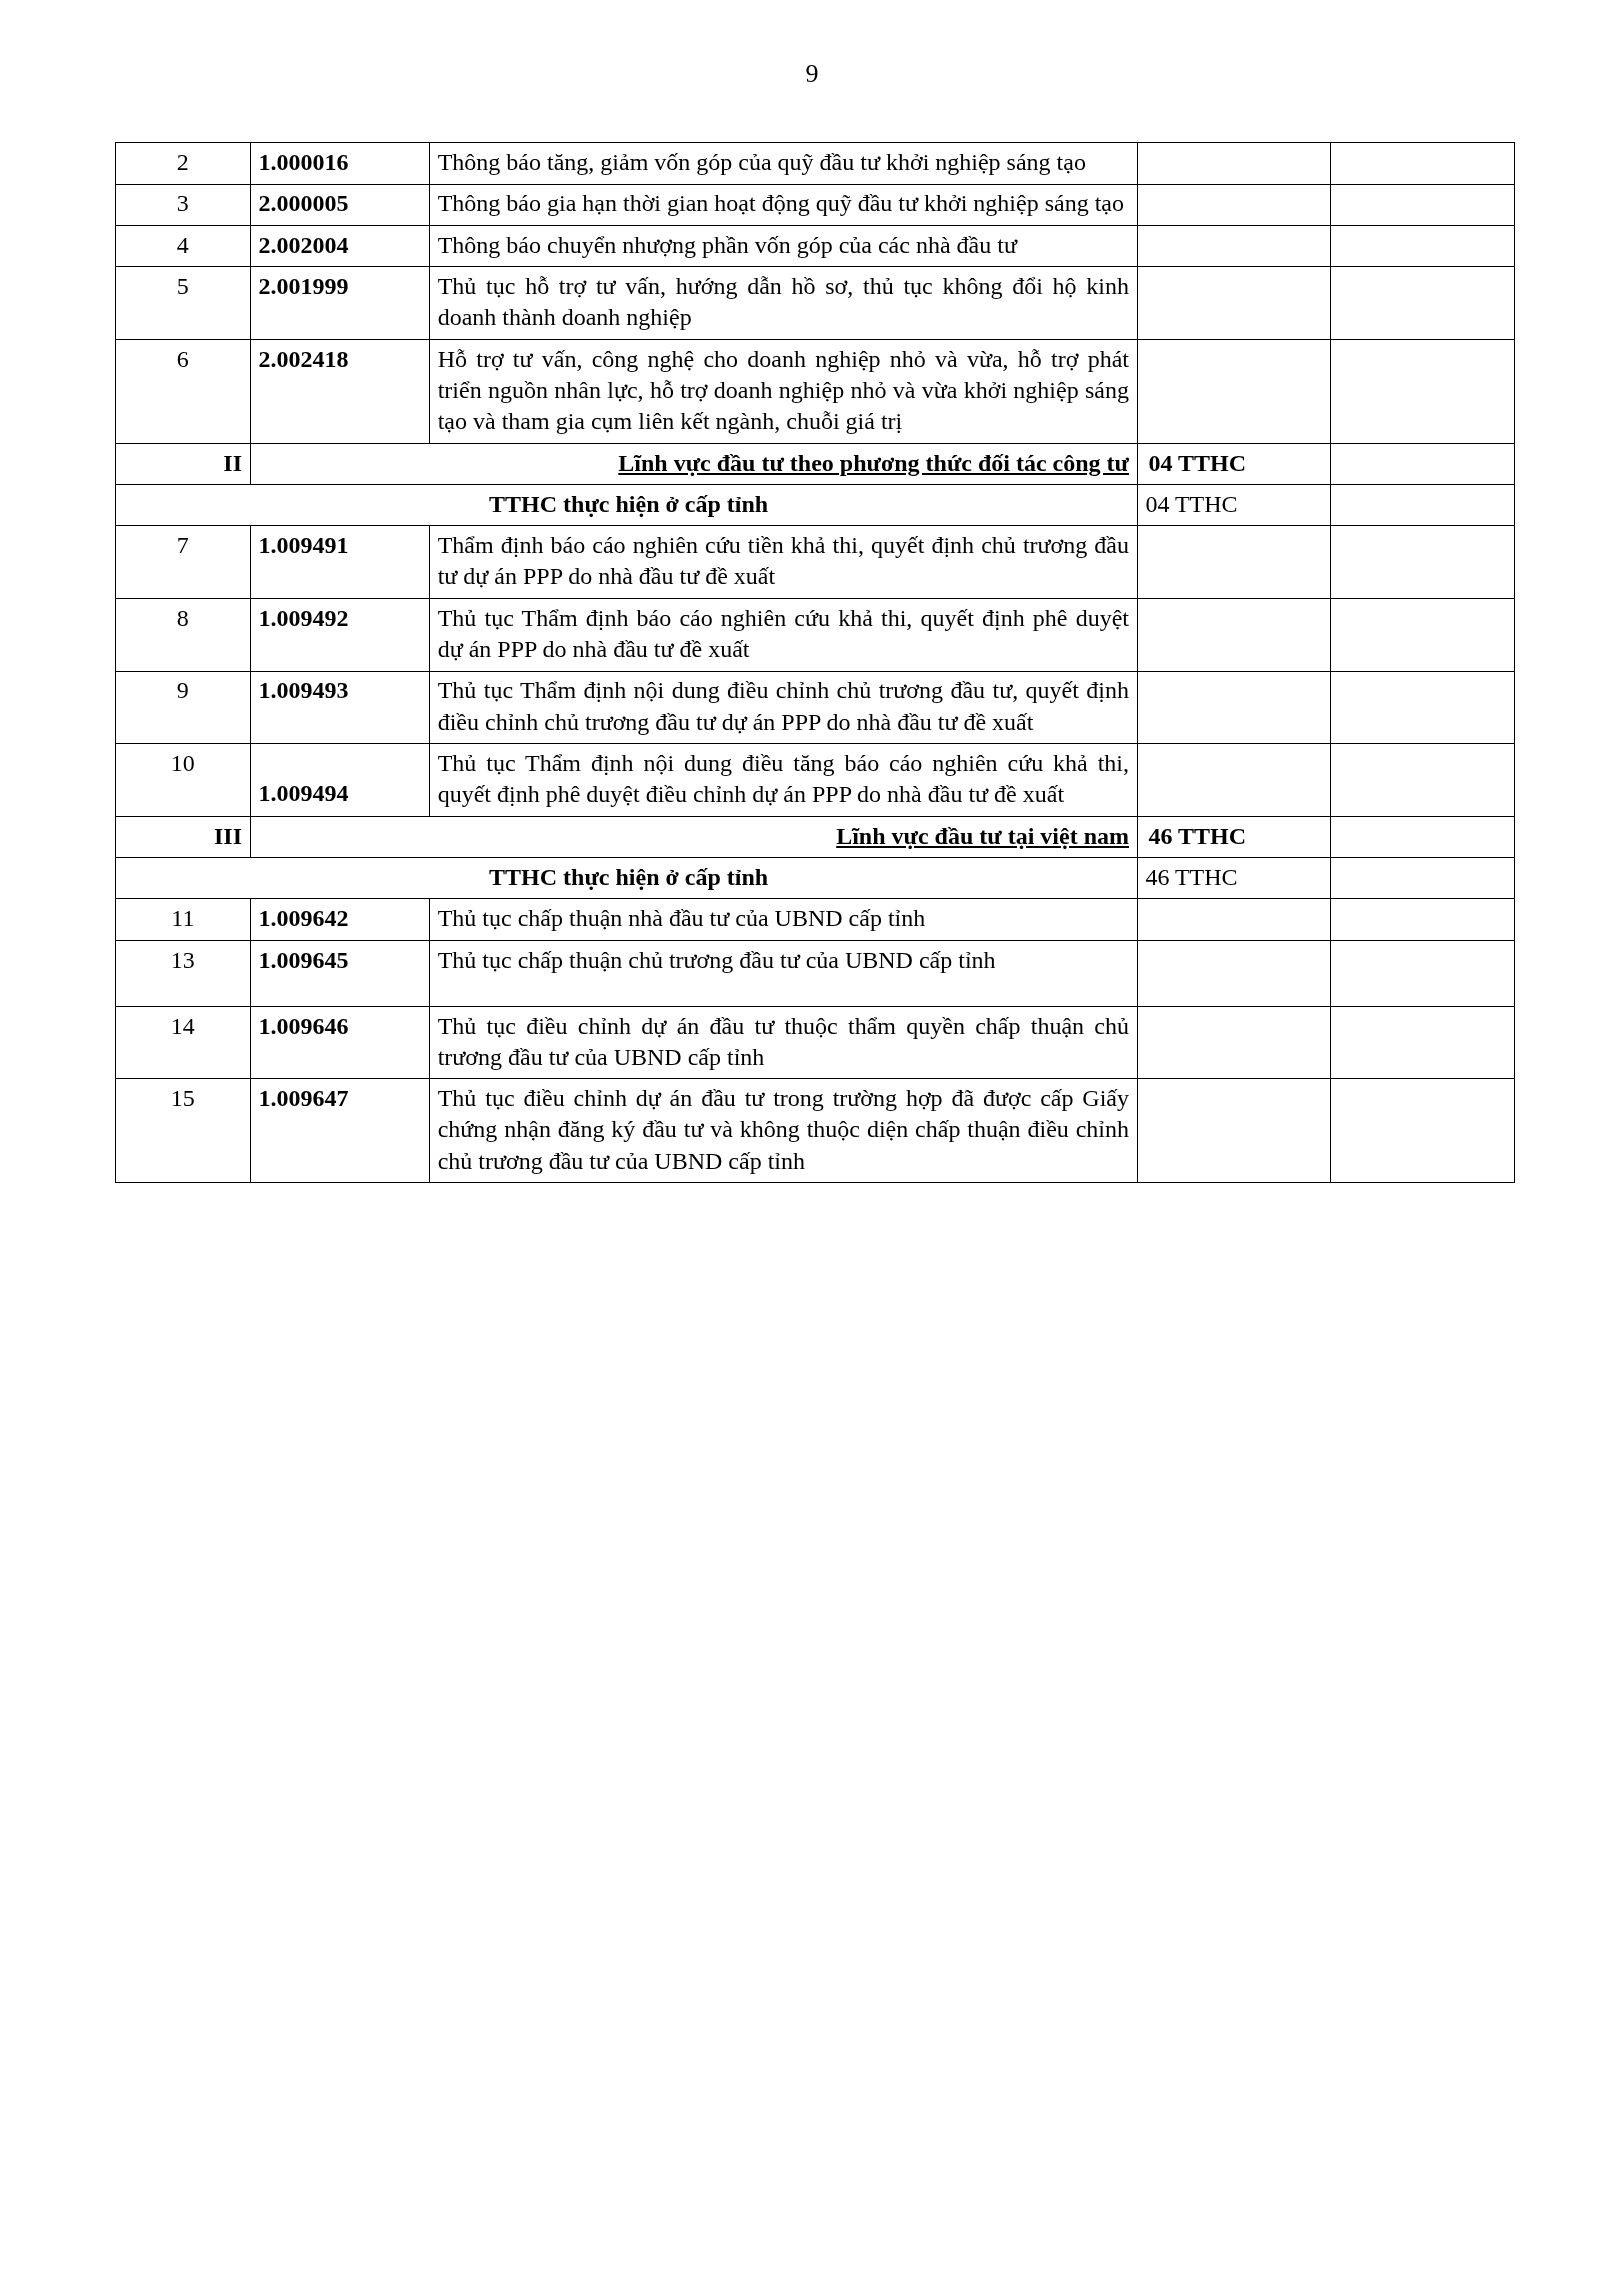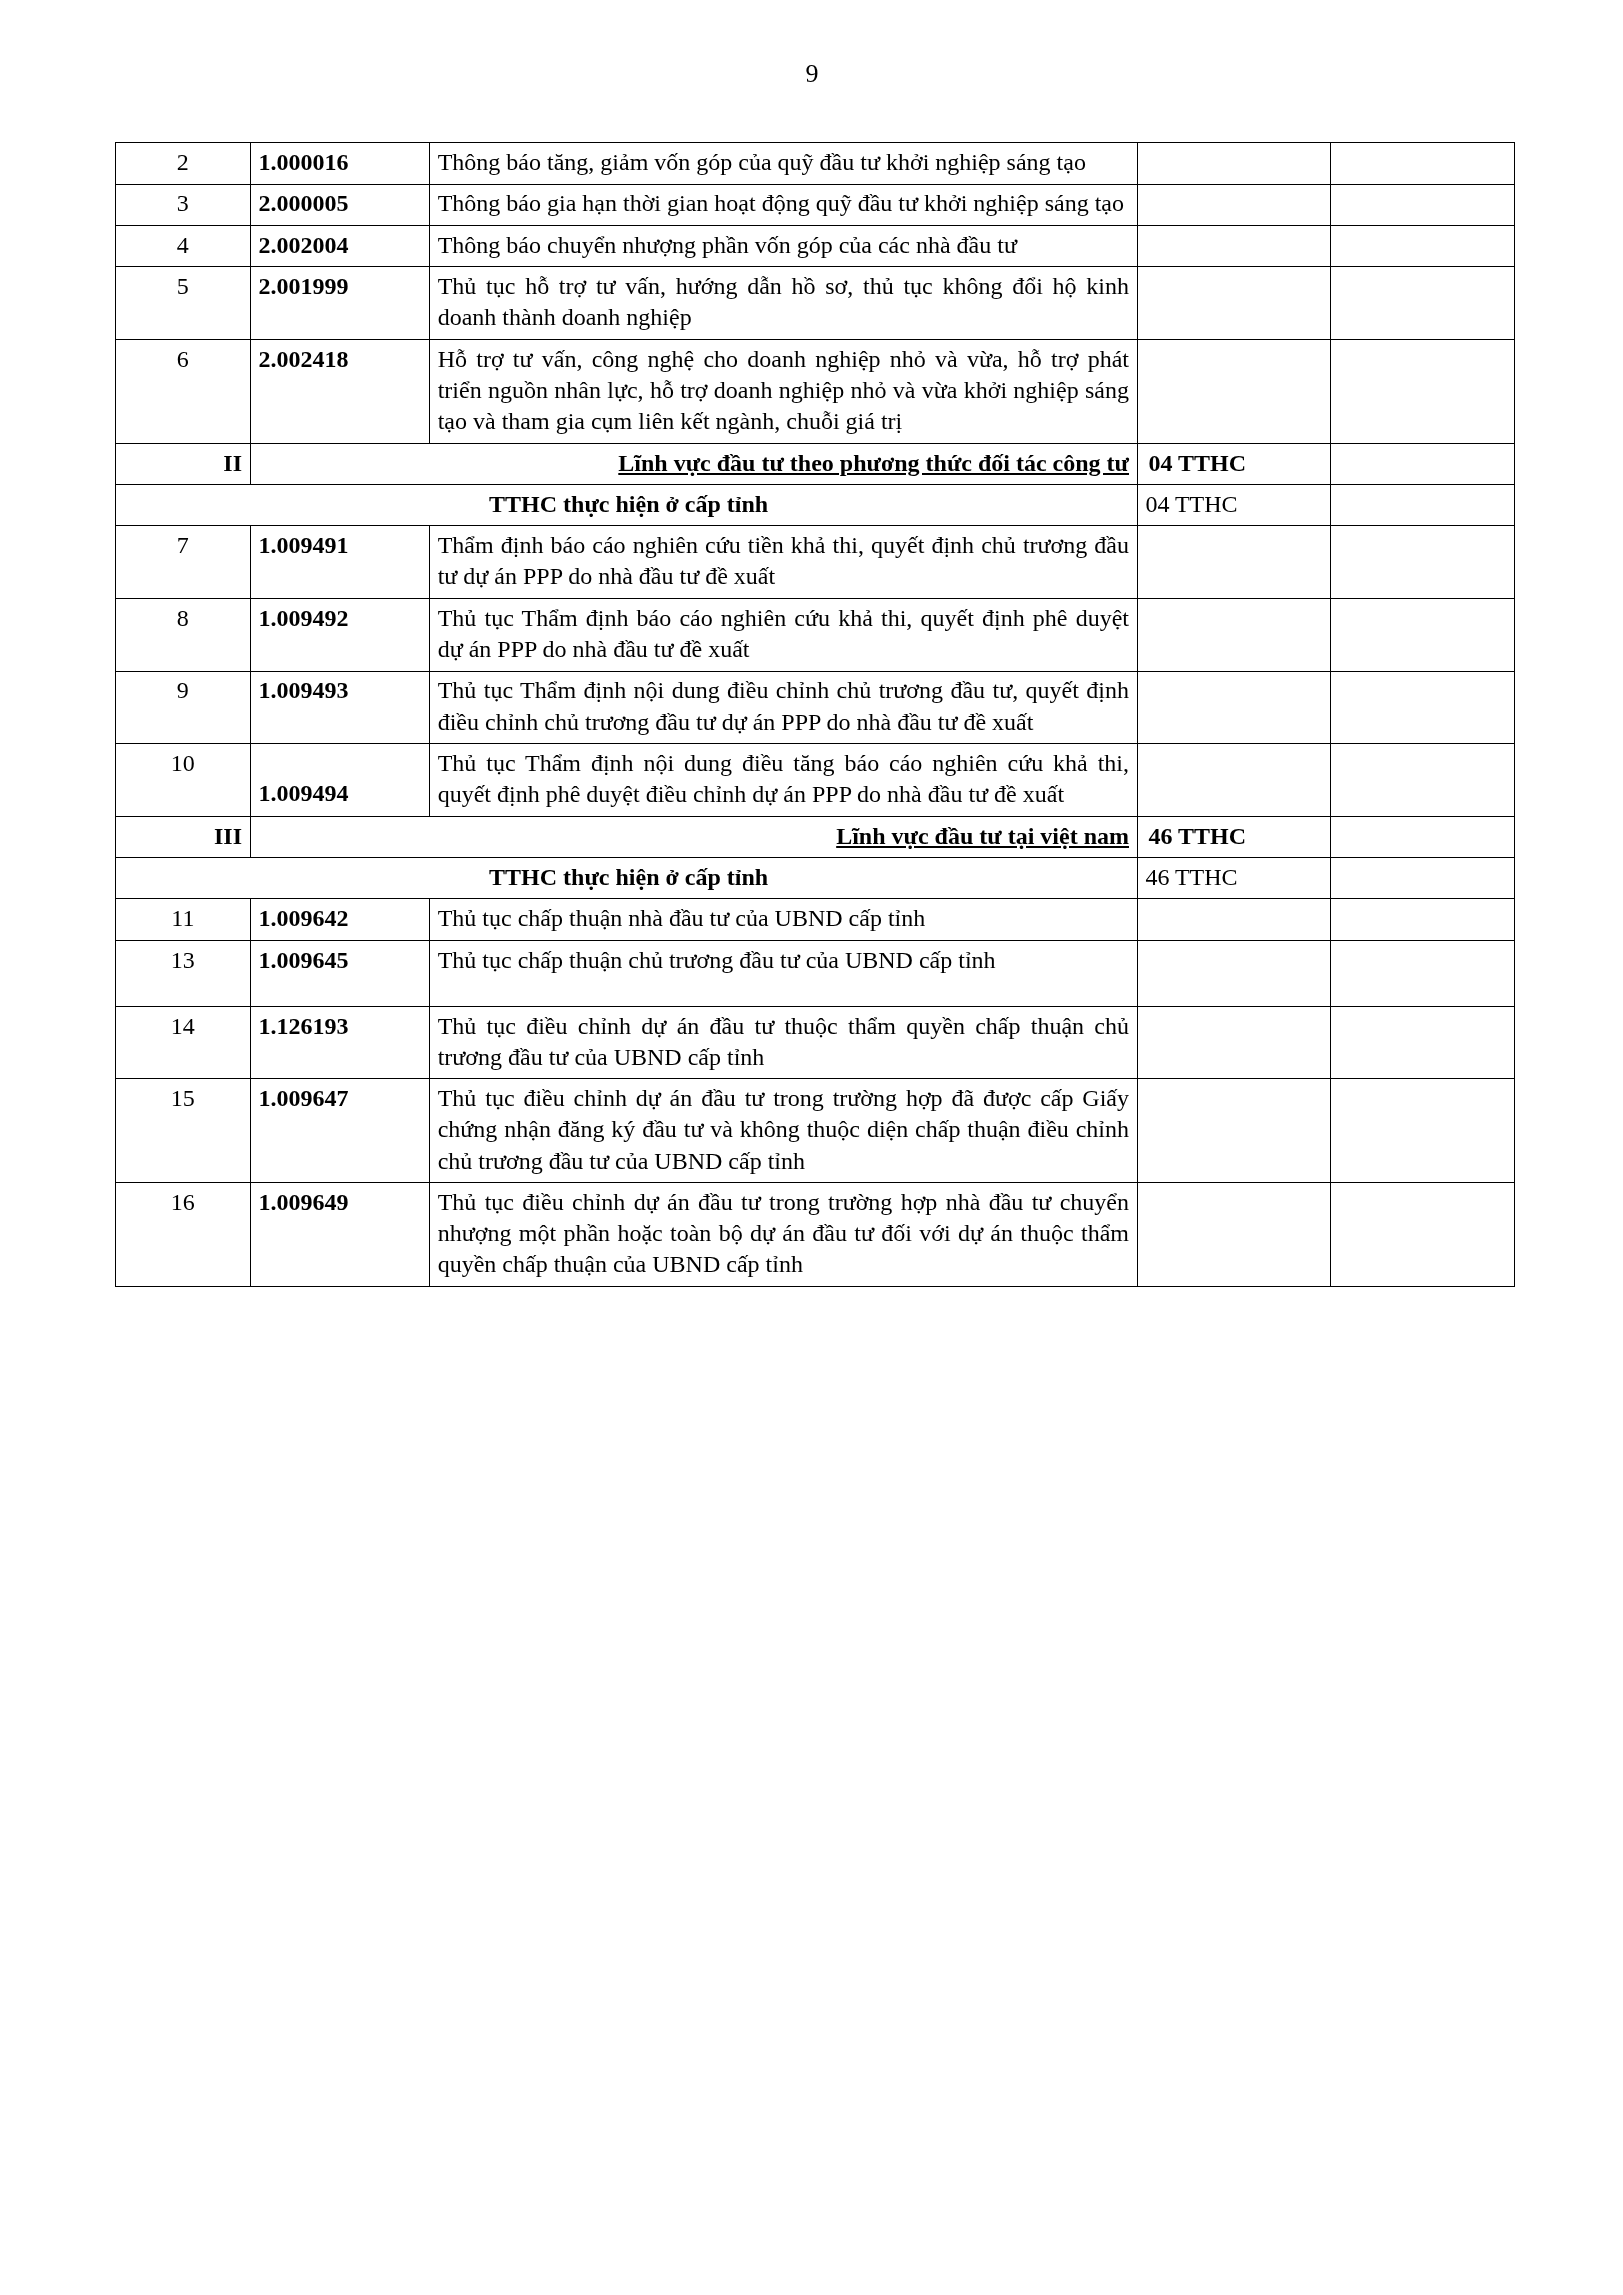--- a/index.html
+++ b/index.html
@@ -226,39 +226,32 @@
       <tr class="tall-1">
         <td class="no">13</td>
         <td class="code">1.009645</td>
         <td class="name">Thủ tục chấp thuận chủ trương đầu tư của UBND cấp tỉnh</td>
         <td class="count"></td>
         <td class="blank"></td>
       </tr>
 
       <tr class="tall-1">
         <td class="no">14</td>
-        <td class="code">1.126193</td>
+        <td class="code">1.009646</td>
         <td class="name">Thủ tục điều chỉnh dự án đầu tư thuộc thẩm quyền chấp thuận chủ trương đầu tư của UBND cấp tỉnh</td>
         <td class="count"></td>
         <td class="blank"></td>
       </tr>
 
       <tr>
         <td class="no">15</td>
         <td class="code">1.009647</td>
         <td class="name">Thủ tục điều chỉnh dự án đầu tư trong trường hợp đã được cấp Giấy chứng nhận đăng ký đầu tư và không thuộc diện chấp thuận điều chỉnh chủ trương đầu tư của UBND cấp tỉnh</td>
         <td class="count"></td>
         <td class="blank"></td>
       </tr>
 
-      <tr>
-        <td class="no">16</td>
-        <td class="code">1.009649</td>
-        <td class="name">Thủ tục điều chỉnh dự án đầu tư trong trường hợp nhà đầu tư chuyển nhượng một phần hoặc toàn bộ dự án đầu tư đối với dự án thuộc thẩm quyền chấp thuận của UBND cấp tỉnh</td>
-        <td class="count"></td>
-        <td class="blank"></td>
-      </tr>
 
     </tbody>
   </table>
 
 </div>
 
 
 </body></html>

